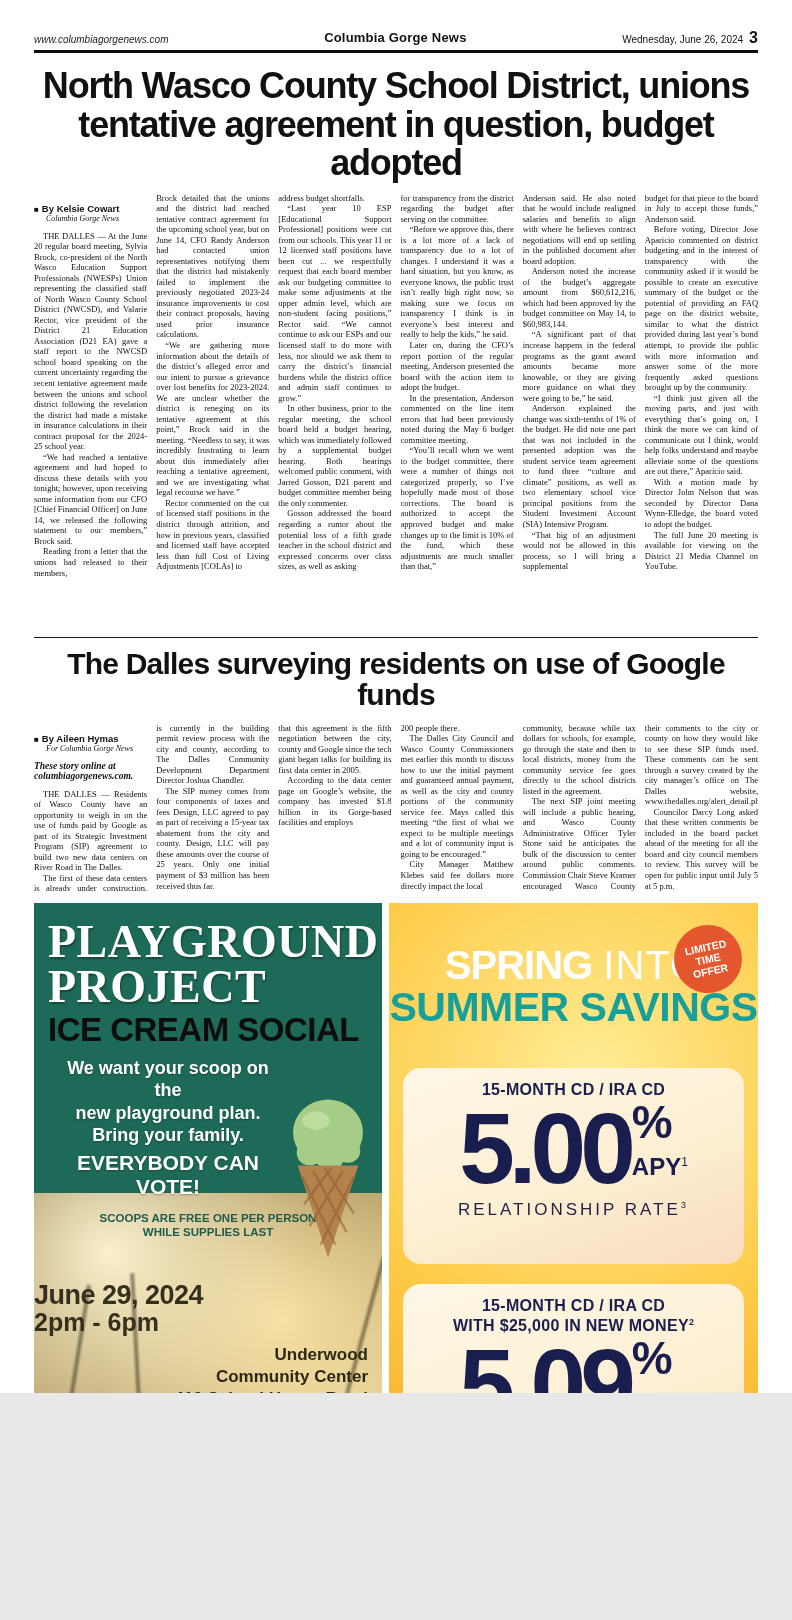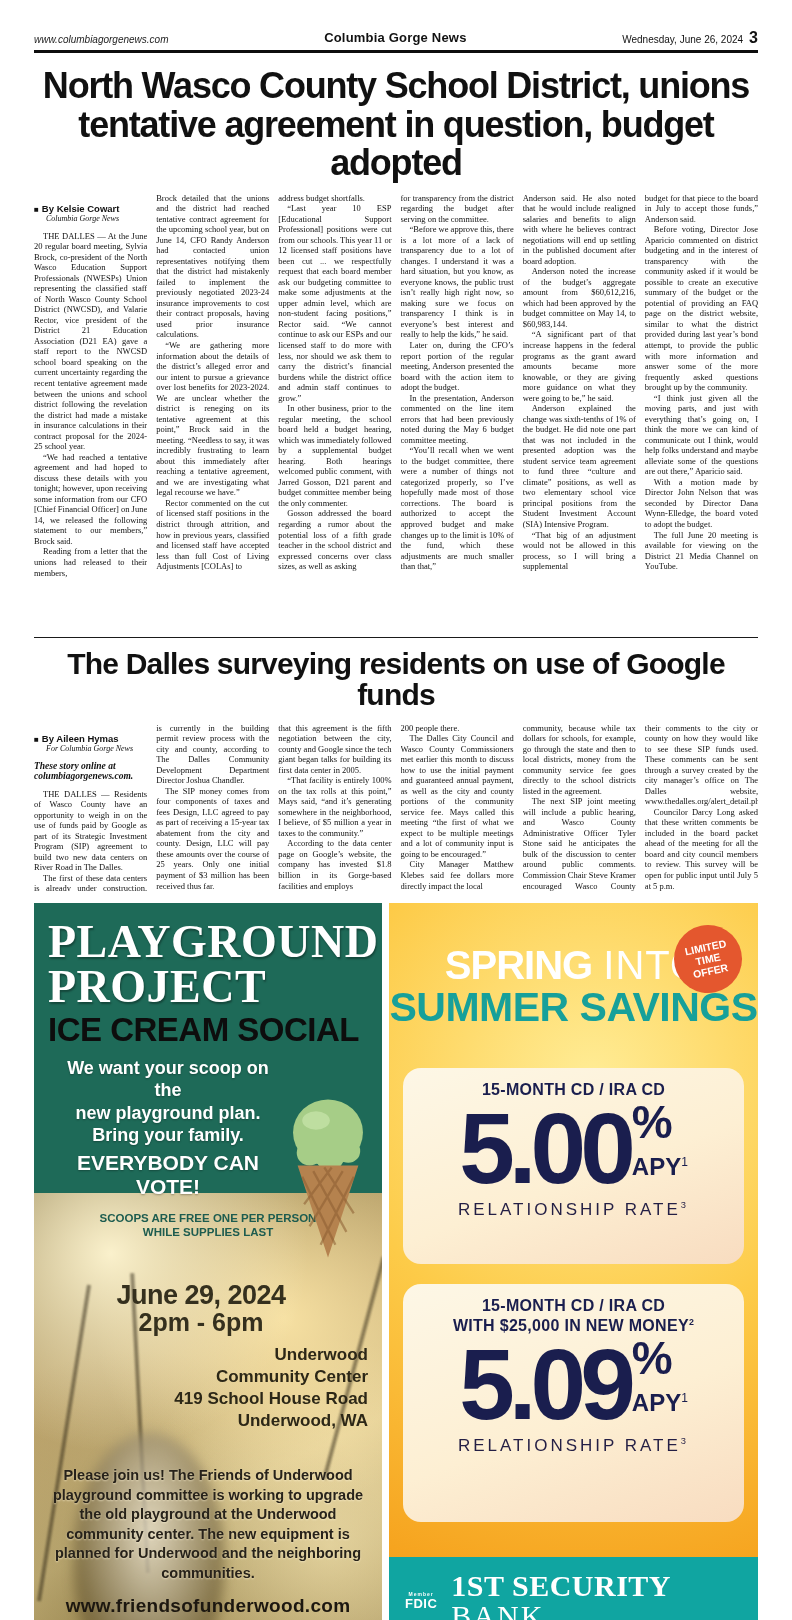--- a/index.html
+++ b/index.html
@@ -1,18 +1,18 @@
 <!DOCTYPE html>
 <html><head>
 <meta charset="utf-8">
 <style>
   * { margin:0; padding:0; box-sizing:border-box; }
   html,body { background:#e8e8e8; }
   .page {
-    width:792px; height:1620px; margin:0 auto; background:#ffffff;
+    width:792px; height:1393px; margin:0 auto; background:#ffffff;
     font-family:"Liberation Serif", serif; color:#111; position:relative;
     overflow:hidden;
   }
   
   .masthead {
     display:flex; justify-content:space-between; align-items:flex-end;
     margin:30px 34px 0 34px; padding-bottom:5px; border-bottom:3px solid #0d0d0d;
   }
   .mast-site { font-family:"Liberation Sans", sans-serif; font-style:italic; font-size:10px; color:#222; }
   .mast-name { font-family:"Liberation Sans", sans-serif; font-weight:bold; font-size:13px; letter-spacing:.2px; }
@@ -65,21 +65,21 @@
       radial-gradient(circle at 85% 70%, rgba(255,240,190,.6), rgba(255,240,190,0) 45%),
       radial-gradient(circle at 30% 85%, rgba(110,95,45,.55), rgba(110,95,45,0) 55%),
       linear-gradient(155deg, #8f7d4c 0%, #c3aa72 35%, #dcc78e 58%, #b6a065 80%, #95824e 100%);
   }
   .chain { position:absolute; width:4px; background:rgba(45,38,20,.5); filter:blur(1px); }
   .chain.c1 { left:28px; top:90px; height:320px; transform:rotate(9deg); }
   .chain.c2 { left:104px; top:80px; height:300px; transform:rotate(-3deg); }
   .chain.c3 { right:26px; top:60px; height:230px; transform:rotate(15deg); }
   .child-blob { position:absolute; left:40px; top:240px; width:150px; height:250px; background:radial-gradient(ellipse at 50% 40%, rgba(235,228,210,.8), rgba(90,75,40,.55) 70%, rgba(90,75,40,0) 100%); border-radius:50% 50% 45% 45%; filter:blur(6px); }
   .scoops-note { position:relative; font-family:"Liberation Sans", sans-serif; font-weight:bold; color:#1d5c4f; font-size:11.5px; line-height:1.3; text-align:center; margin:18px 60px 0 60px; }
-  .when-block { position:relative; text-align:center; padding-right:14px; margin-top:42px; font-family:"Liberation Sans", sans-serif; font-weight:bold; color:#35301e; }
+  .when-block { position:relative; text-align:left; padding-right:14px; margin-top:42px; font-family:"Liberation Sans", sans-serif; font-weight:bold; color:#35301e; }
   .when-date { font-size:27px; letter-spacing:-0.5px; line-height:1; }
   .when-time { font-size:25px; line-height:1.05; }
   .venue { position:relative; text-align:right; padding-right:14px; margin-top:8px; font-family:"Liberation Sans", sans-serif; font-weight:bold; color:#2c2717; font-size:17px; line-height:1.3; }
   .venue p { margin:0; }
   .join-text { position:relative; font-family:"Liberation Sans", sans-serif; font-weight:bold; color:#27221a; font-size:14.5px; line-height:1.35; text-align:center; margin:34px 14px 0 14px; text-shadow:0 1px 2px rgba(255,245,215,.6); }
   .play-site { position:relative; font-family:"Liberation Sans", sans-serif; font-weight:bold; color:#1c1710; font-size:19px; text-align:center; margin-top:12px; letter-spacing:.3px; }
   .play-fou { position:relative; font-family:"Liberation Sans", sans-serif; font-weight:bold; color:#27221a; font-size:11px; text-align:center; margin-top:2px; }
 
   
   .ad-bank {
@@ -212,21 +212,20 @@
     </div>
     <div class="col cont">
       <div class="coltext">
           <p>is currently in the building permit review process with the city and county, according to The Dalles Community Development Department Director Joshua Chandler.</p>
           <p>The SIP money comes from four components of taxes and fees Design, LLC agreed to pay as part of receiving a 15-year tax abatement from the city and county. Design, LLC will pay these amounts over the course of 25 years. Only one initial payment of $3 million has been received thus far.</p>
         </div>
     </div>
     <div class="col cont">
       <div class="coltext">
           <p>that this agreement is the fifth negotiation between the city, county and Google since the tech giant began talks for building its first data center in 2005.</p>
-          <p>“That facility is entirely 100% on the tax rolls at this point,” Mays said, “and it’s generating somewhere in the neighborhood, I believe, of $5 million a year in taxes to the community.”</p>
           <p>According to the data center page on Google’s website, the company has invested $1.8 billion in its Gorge-based facilities and employs</p>
         </div>
     </div>
     <div class="col cont">
       <div class="coltext">
           <p>200 people there.</p>
           <p>The Dalles City Council and Wasco County Commissioners met earlier this month to discuss how to use the initial payment and guaranteed annual payment, as well as the city and county portions of the community service fee. Mays called this meeting “the first of what we expect to be multiple meetings and a lot of community input is going to be encouraged.”</p>
           <p>City Manager Matthew Klebes said fee dollars more directly impact the local</p>
         </div>
     </div>

